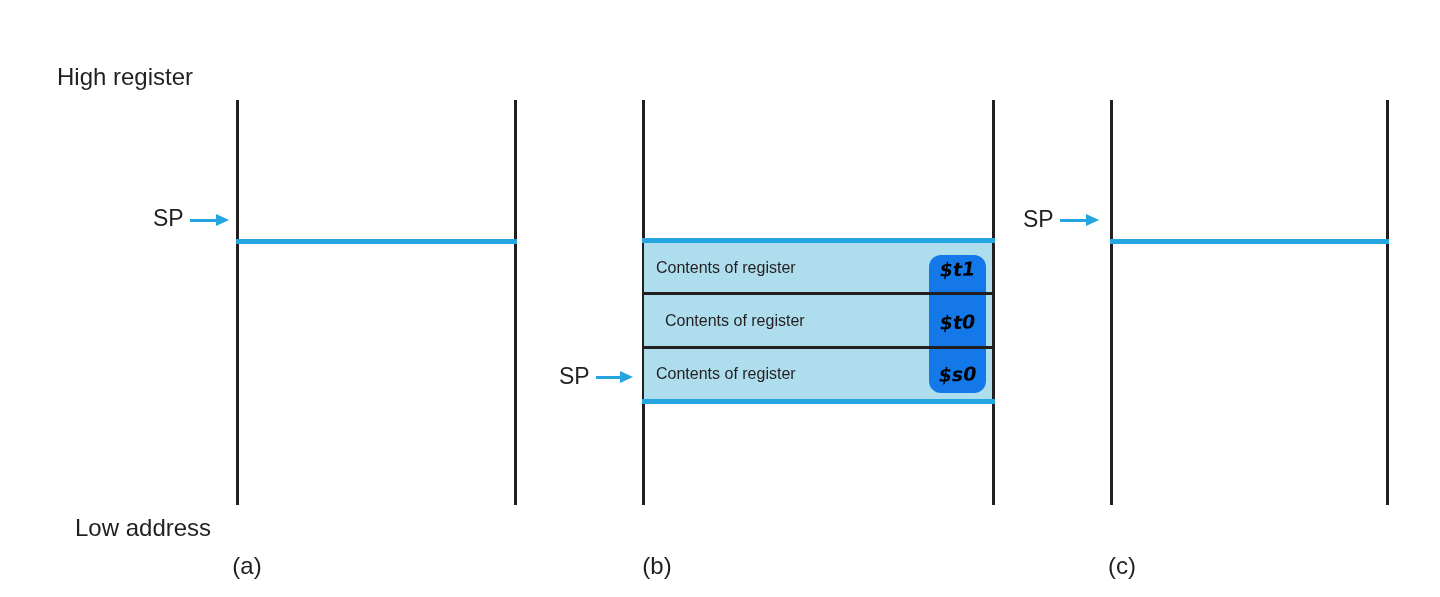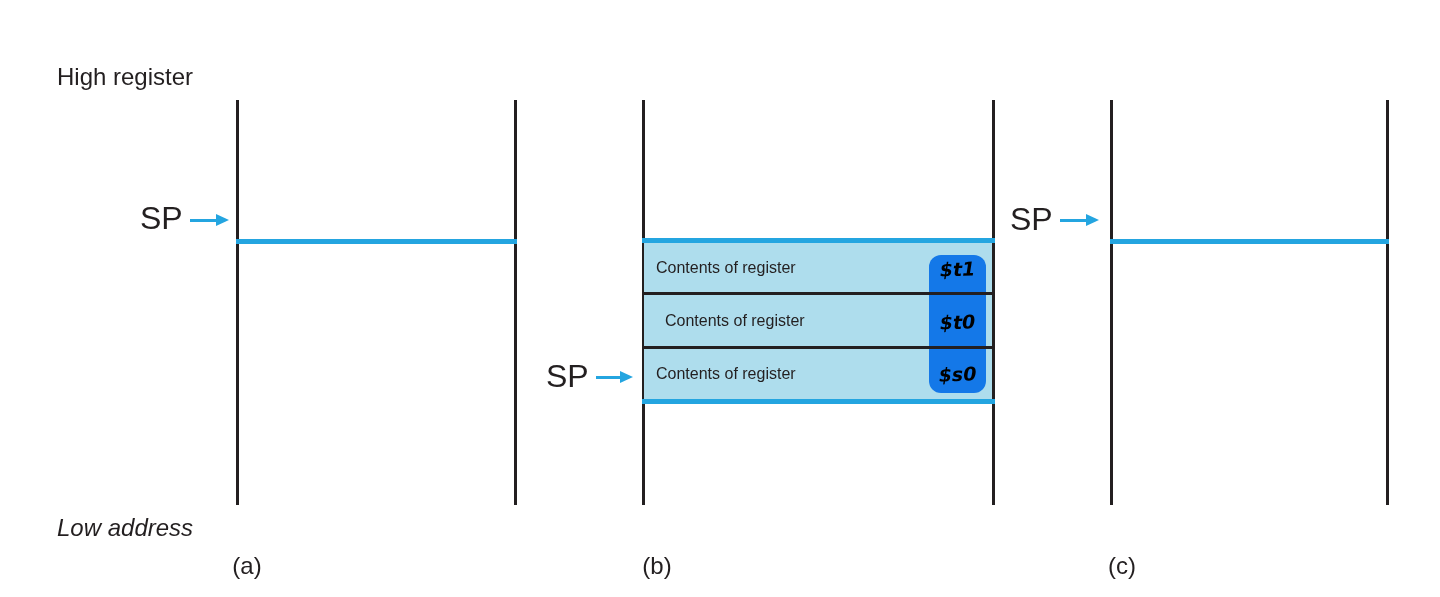--- a/index.html
+++ b/index.html
@@ -45,36 +45,36 @@
     display:flex;align-items:center;justify-content:center;
     font-family:"DejaVu Sans", sans-serif;
     font-style:italic;font-weight:bold;font-size:19px;color:#000;
     transform:rotate(-2deg);
   }
   #reg-name-0{top:252px;}
   #reg-name-1{top:305px;}
   #reg-name-2{top:357px;}
 
   
-  .sp-label{position:absolute;font-size:32px;line-height:28px;}
+  .sp-label{position:absolute;font-size:23px;line-height:28px;margin-left:13px;}
   #sp-label-a{left:140px;top:204px;}
   #sp-label-b{left:546px;top:362px;}
   #sp-label-c{left:1010px;top:205px;}
   .arrow{position:absolute;height:3px;background:#24a5e0;}
   .arrow::after{
     content:"";position:absolute;right:-13px;top:-5px;
     border-top:6.5px solid transparent;border-bottom:6.5px solid transparent;
     border-left:13px solid #24a5e0;
   }
   #arrow-a{left:190px;top:219px;width:26px;}
   #arrow-b{left:596px;top:376px;width:24px;}
   #arrow-c{left:1060px;top:219px;width:26px;}
 
   #high-address{left:57px;top:62px;}
-  #low-address{left:57px;top:513px;font-style:italic;}
+  #low-address{left:75px;top:513px;}
   #caption-a{left:247px;}
   #caption-b{left:657px;}
   #caption-c{left:1122px;}
 </style>
 </head>
 <body>
 
 <div id="figure">
 
   <div class="txt" id="high-address">High register</div>

